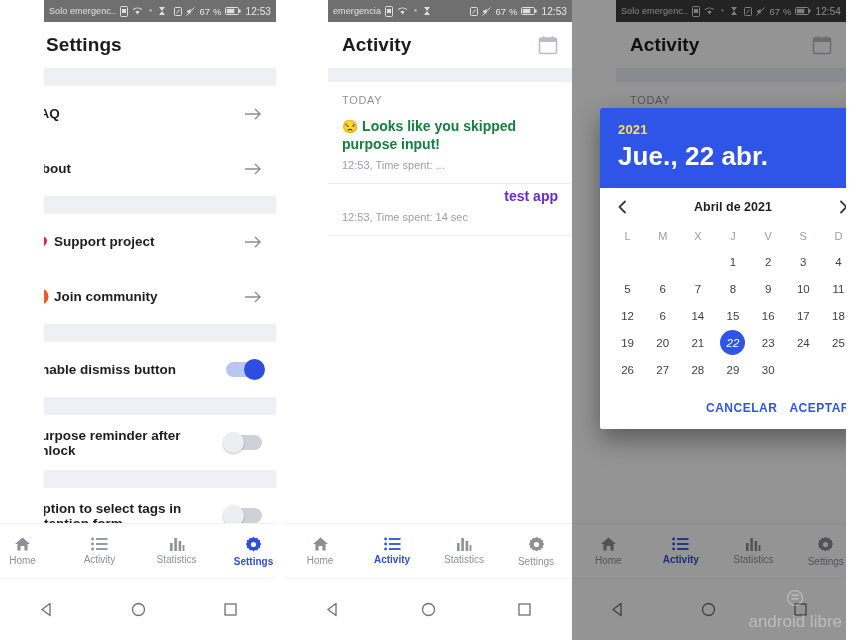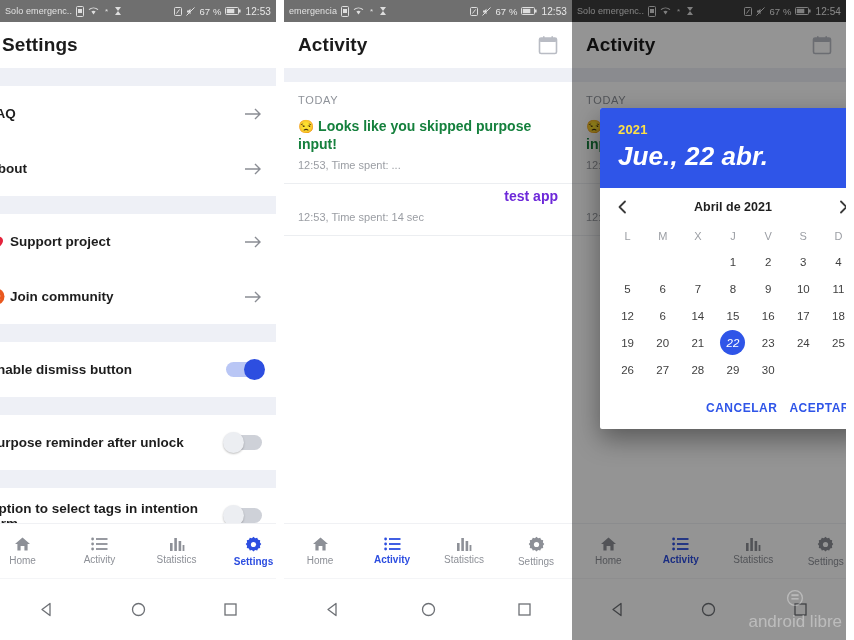--- a/index.html
+++ b/index.html
@@ -5,21 +5,21 @@
   * { box-sizing: border-box; margin: 0; padding: 0; }
   html, body {
     width: 854px; height: 640px;
     background: #ffffff;
     font-family: "Liberation Sans", sans-serif;
     overflow: hidden;
   }
   .stage { position: relative; width: 854px; height: 640px; display: flex; }
 
   
-  .panel { position: relative; height: 640px; overflow: hidden; background: #fff; flex: none; }
+  .panel { position: relative; height: 640px; overflow: hidden; background: #fff; flex: none; padding-left: 44px; }
   .panel-1 { width: 276px; }
   .gap { width: 8px; height: 640px; background: #ffffff; flex: none; }
   .panel-2 { width: 288px; }
   .panel-3 { width: 274px; }
 
   
   .statusbar {
     height: 22px; background: #6f6f6f; color: #e8e8e8;
     display: flex; align-items: center; justify-content: space-between;
     padding: 0 5px; font-size: 9.5px; letter-spacing: .1px;
@@ -99,21 +99,21 @@
   
   .scrim { position: absolute; inset: 0; background: rgba(0,0,0,.42); z-index: 5; }
   .dialog {
     position: absolute; z-index: 6; left: 28px; top: 108px;
     width: 266px; background: #fff; border-radius: 2px;
     box-shadow: 0 10px 26px rgba(0,0,0,.4);
     overflow: hidden;
   }
   .dlg-head { background: #2f55e8; padding: 14px 18px 16px; }
   .dlg-year { font-size: 13px; color: #fde047; font-weight: bold; letter-spacing: .2px; }
-  .dlg-date { font-size: 26px; color: #fff; font-weight: bold; margin-top: 4px; letter-spacing: .1px; font-style: italic; }
+  .dlg-date { font-size: 26px; color: #fff; font-weight: bold; margin-top: 4px; letter-spacing: .1px; }
   .dlg-month {
     display: flex; align-items: center; justify-content: space-between;
     padding: 12px 16px 6px;
   }
   .dlg-month .mlabel { font-size: 12.5px; font-weight: bold; color: #1f1f1f; }
   .dlg-month .mnav { color: #3a3a3a; cursor: pointer; }
   .dlg-month .mnav svg { display: block; }
   .cal { padding: 4px 10px 0; }
   .cal-row { display: flex; }
   .cal-cell {

